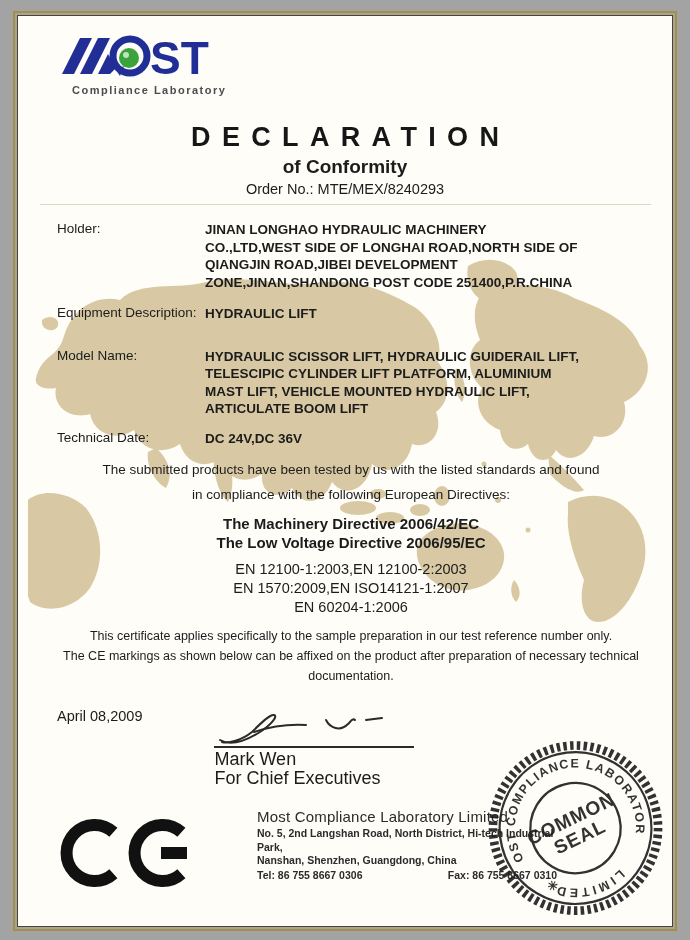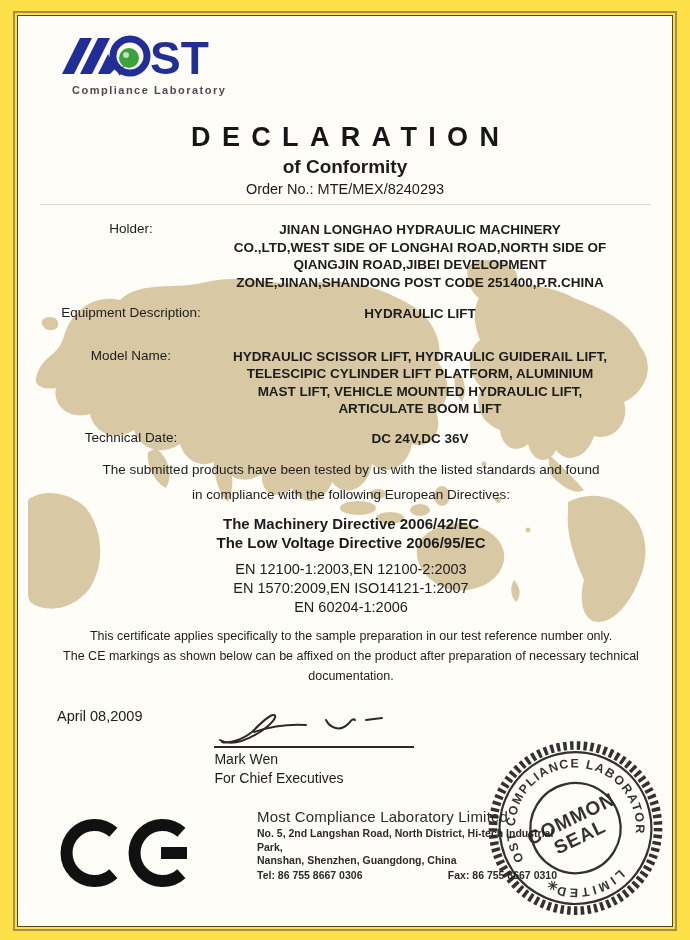--- a/index.html
+++ b/index.html
@@ -1,18 +1,18 @@
 <!DOCTYPE html>
 <html><head>
 <meta charset="utf-8">
 <style>
   * { margin:0; padding:0; box-sizing:border-box; }
   html,body { width:690px; height:940px; }
   body { font-family:"Liberation Sans", sans-serif; background:#f6f5ef; color:#1c1c1c; }
-  .page { position:relative; width:690px; height:940px; background:#fde047; overflow:hidden; }
+  .page { position:relative; width:690px; height:940px; background:#a3a3a3; overflow:hidden; }
   .frame-outer { position:absolute; top:11px; left:13px; right:13px; bottom:9px;
                  border:2px solid #a39044; }
   .frame-inner { position:absolute; inset:2px; border:1px solid #4f4526; background:#fefdf8; }
   .content { position:absolute; top:18px; left:20px; right:20px; bottom:14px; z-index:2; }
 
   
   .map-wrap { position:absolute; left:28px; top:250px; width:634px; height:378px; z-index:1; opacity:.95; }
 
   
   .logo { position:absolute; left:38px; top:14px; width:190px; }
@@ -20,38 +20,38 @@
 
   
   .title-block { text-align:center; margin-top:104px; }
   .title-main { font-size:27px; font-weight:bold; letter-spacing:.42em; text-indent:.42em; color:#161616; }
   .title-sub { font-size:19px; font-weight:bold; margin-top:3px; }
   .order-no { font-size:14.5px; margin-top:3px; }
   .order-rule { border:none; border-top:1px solid #ddd7c6; width:94%; margin:7px auto 0 auto; }
 
   
   .fields { margin:16px 0 0 37px; width:600px; }
-  .field-row { display:grid; grid-template-columns:148px 1fr; font-size:13.5px;text-align:center; }
+  .field-row { display:grid; grid-template-columns:148px 1fr; font-size:13.5px; }
   .field-label { font-weight:normal; }
   .field-value { font-weight:bold; white-space:pre-line; line-height:17.5px; max-width:430px; }
   .mb14{margin-bottom:14px} .mb32{margin-bottom:25px} .mb12{margin-bottom:12px}
 
   .bodytext { margin:10px 16px 0 24px; width:614px;text-align:center; }
   .intro { font-size:13.5px; line-height:25px; white-space:pre-line; }
   .directives { margin-top:7px; font-size:15px; font-weight:bold; line-height:19px; }
   .standards { margin-top:8px; font-size:14.5px; line-height:19px; }
   .notes { margin-top:9px; font-size:12.5px; line-height:20px; }
   .notes p { white-space:pre-line; }
 
   
   .sig-row { display:flex; margin:22px 0 0 37px; align-items:flex-start;gap:22px; }
   .sig-date { font-size:14.5px; margin-bottom:30px; }
   .sig-block { margin-left:50px; width:200px; }
   .sig-scribble { display:block; margin-bottom:-4px; }
-  .sig-name-box { border-top:2px solid #2a2a2a; padding-top:2px; font-size:14px; line-height:19px; }
+  .sig-name-box { border-top:2px solid #2a2a2a; padding-top:2px; font-size:18px; line-height:19px; }
 
   
   .footer-row { display:flex; margin:20px 0 0 37px; align-items:flex-start; }
   .ce-wrap { margin-top:6px; }
   .footer-text { margin-left:50px; width:310px; color:#2b2b2b; }
   .company { font-size:15px; letter-spacing:.2px; }
   .addr { font-size:10.5px; font-weight:bold; line-height:13.5px; margin-top:2px; }
   .telfax { display:flex; justify-content:space-between; font-size:10.5px; font-weight:bold; width:300px; margin-top:1px; }
 
   

